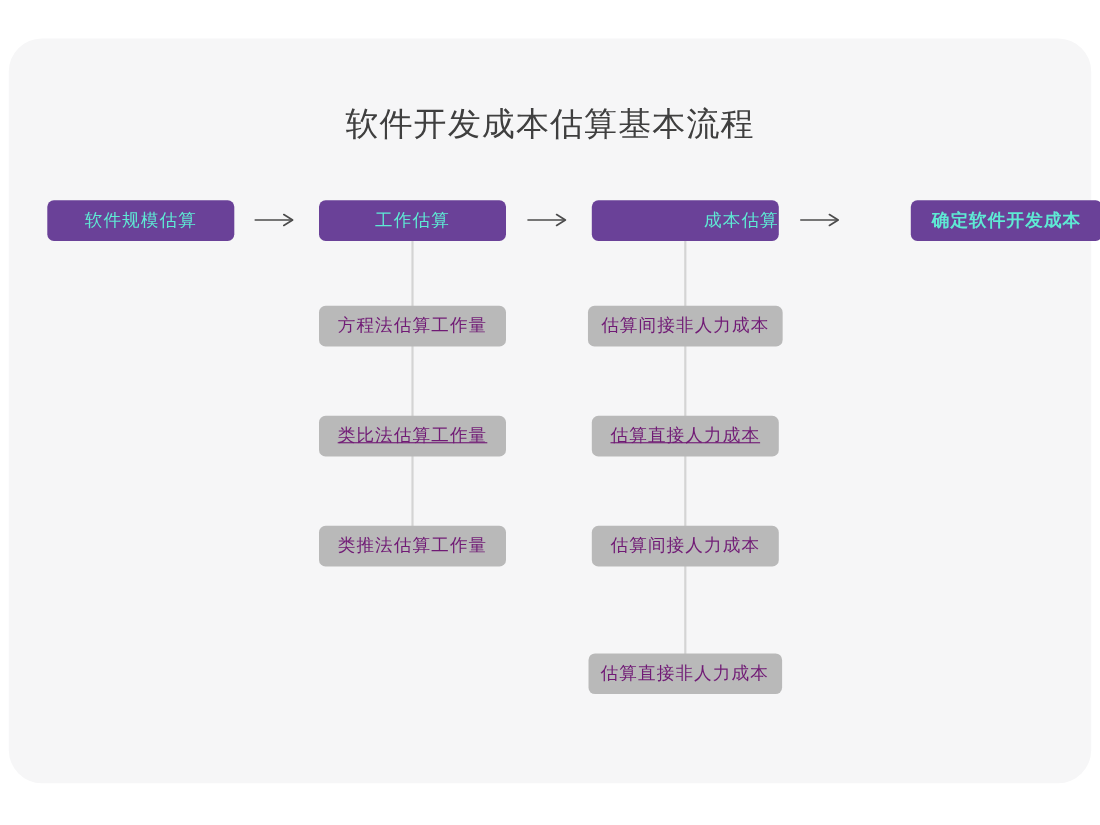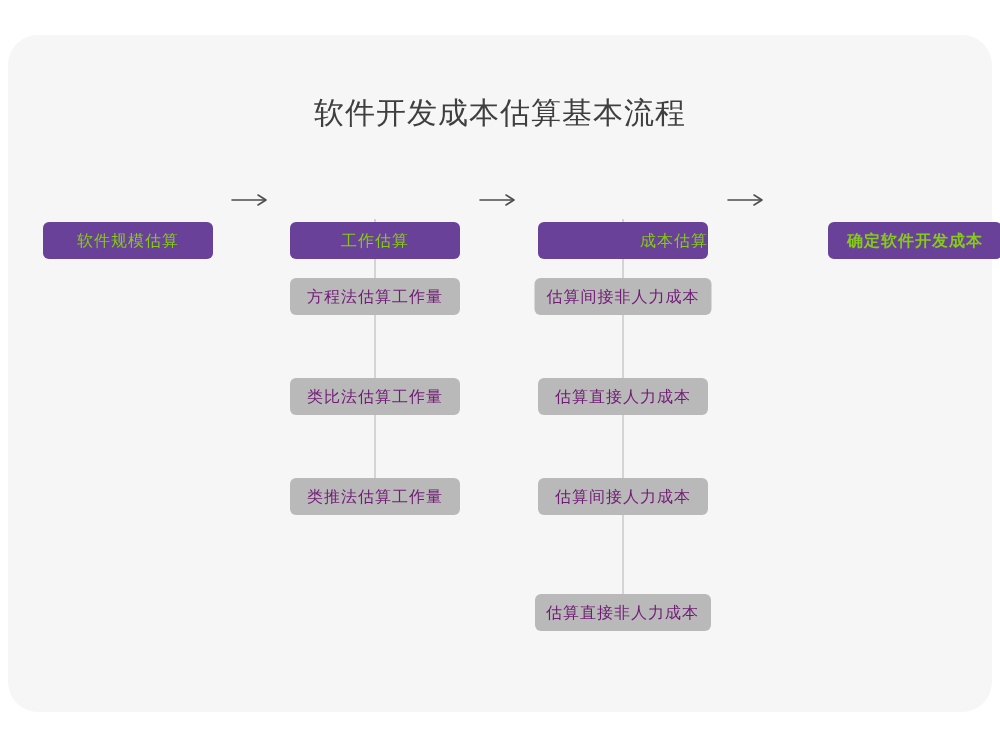--- a/index.html
+++ b/index.html
@@ -40,22 +40,21 @@
     text-align: center;
     font-size: 16px;
     letter-spacing: 1px;
     white-space: nowrap;
     box-sizing: border-box;
     z-index: 2;
   }
   .stage-node {
     top: 182px;
     background: var(--accent, #6a4198);
-    color: #84cc16;
-    margin-top: 40px;
+    color: #5eead4;
   }
   .sub-node {
     transform: translateX(-50%);
     min-width: 170px;
     padding: 0 12px;
     background: var(--sub-fill, #b9b9b9);
     color: #701a75;
   }
 
   .flow-arrow {
@@ -82,21 +81,21 @@
 
   
   .a0 { left: 231px; }
   .a1 { left: 479px; }
   .a2 { left: 727px; }
 
   
   .colL { left: 375px; }
   .colR { left: 623px; }
   .r0 { top: 278px; }
-  .r1 { top: 378px; }
+  .r1 { top: 378px; text-decoration: underline; }
   .r2 { top: 478px; }
   .r3 { top: 594px; padding-left: 11px; }
 </style>
 </head>
 <body>
 
 <div class="stage-wrap">
 
   <div class="card"></div>
 

